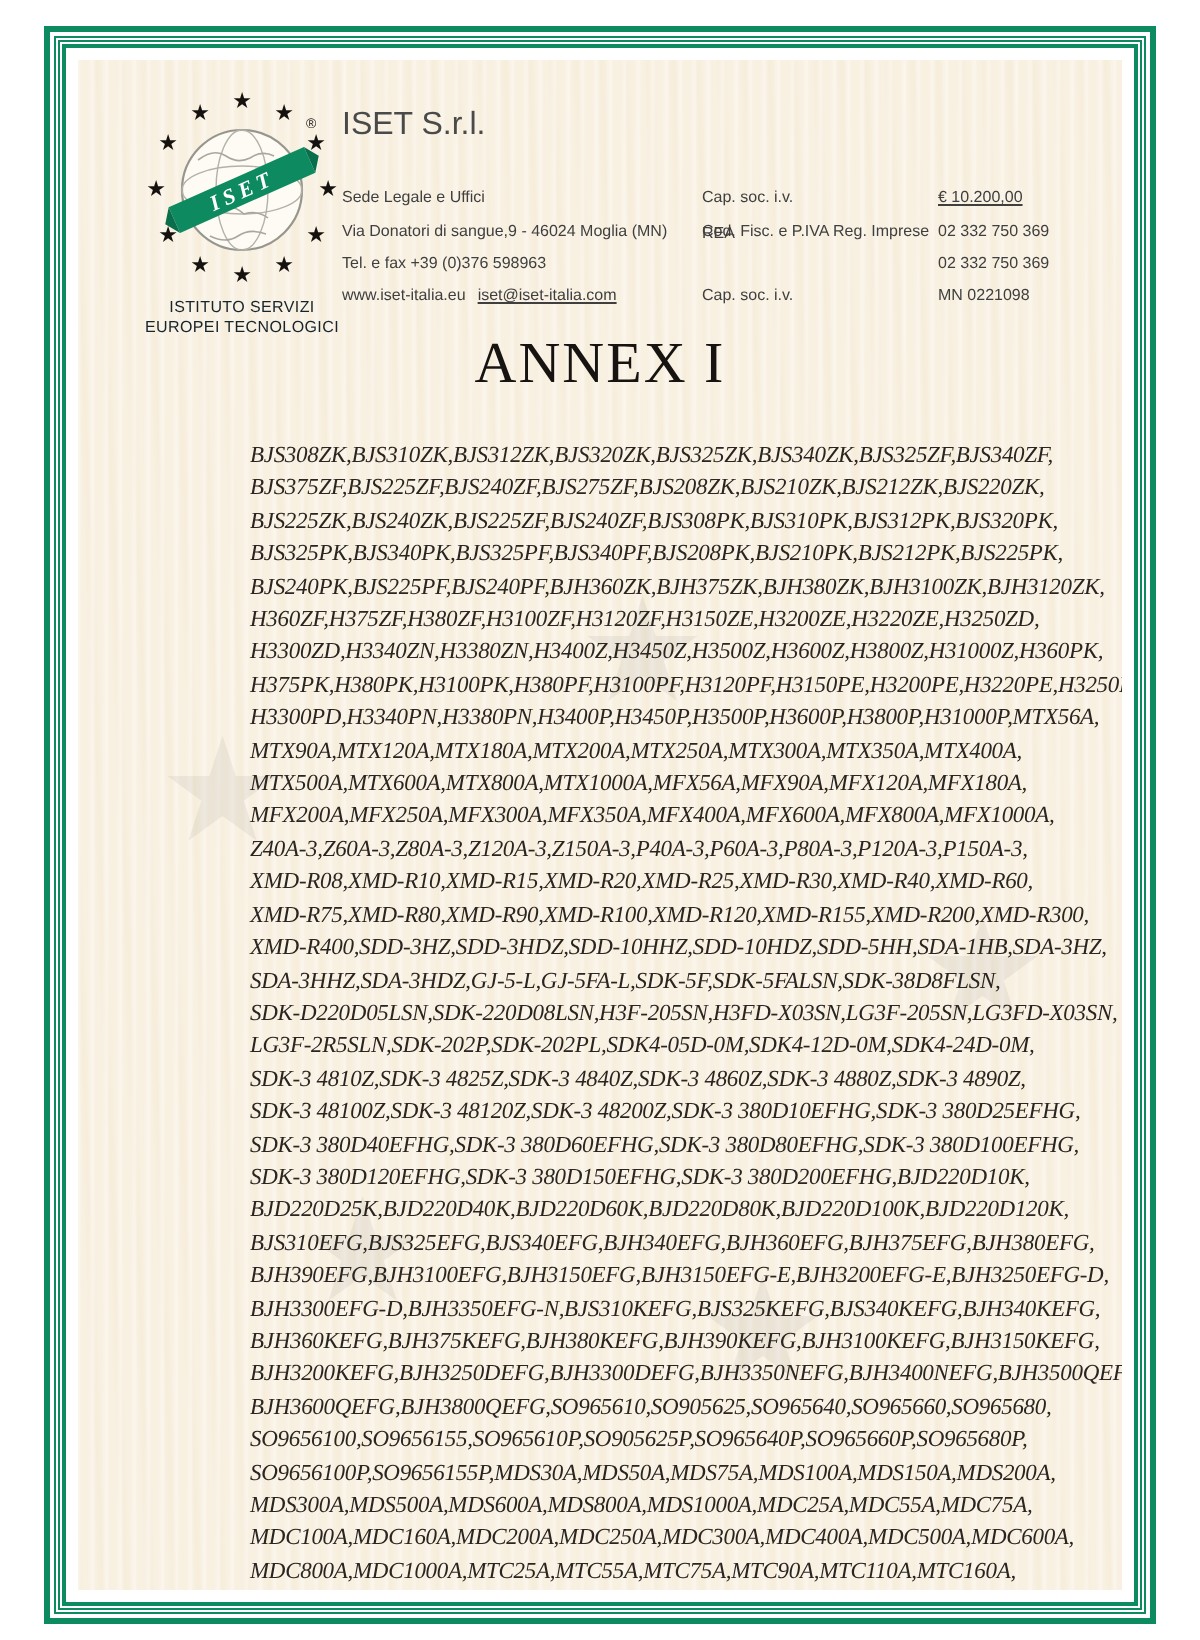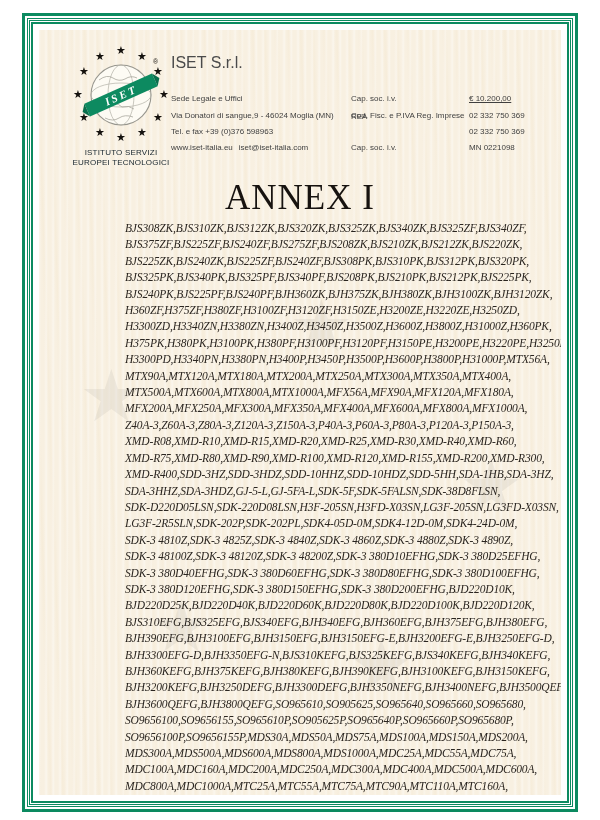--- a/index.html
+++ b/index.html
@@ -30,24 +30,24 @@
     letter-spacing:.2px;line-height:10px;}
   
   .company{position:absolute;left:132px;top:24px;font-size:16px;color:#4a4a4a;}
   .hrow{position:absolute;font-size:8px;color:#3f3f3f;white-space:nowrap;}
   .lrow0{left:132px;top:64px;} .lrow1{left:132px;top:81px;}
   .lrow2{left:132px;top:97px;} .lrow3{left:132px;top:113px;}
   .rlab0{left:312px;top:64px;} .rlab1{left:312px;top:81px;}
   .rlab2{left:312px;top:82px;} .rlab3{left:312px;top:113px;}
   .rval0{left:430px;top:64px;text-decoration:underline;} .rval1{left:430px;top:81px;}
   .rval2{left:430px;top:97px;} .rval3{left:430px;top:113px;}
-  .email-link{color:#3f3f3f;margin-left:6px;cursor:pointer;margin-top:42px;}
+  .email-link{text-decoration:underline;color:#3f3f3f;margin-left:6px;cursor:pointer;margin-top:42px;}
   
-  .annex-title{position:absolute;left:0;right:0;top:148px;text-align:center;
-    font-family:"Liberation Serif",serif;font-size:35px;color:#171310;letter-spacing:1px;}
+  .annex-title{position:absolute;left:0;right:0;top:136px;text-align:center;
+    font-family:"Liberation Serif",serif;font-size:29px;color:#171310;letter-spacing:1px;}
   .model-list{position:absolute;left:86px;top:190px;width:430px;
     font-family:"Liberation Serif",serif;font-size:11.5px;letter-spacing:-0.15px;
     color:#2a2520;line-height:16.4px;font-style:italic;}
   .model-line{white-space:nowrap;}
 </style>
 </head>
 <body>
 
 <div class="frame-a">
  <div class="frame-b">

